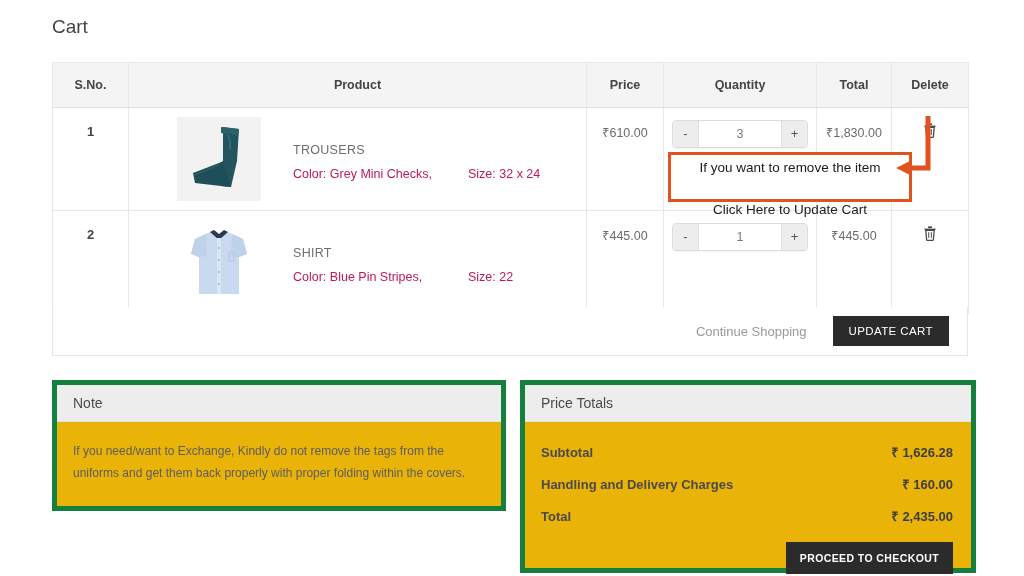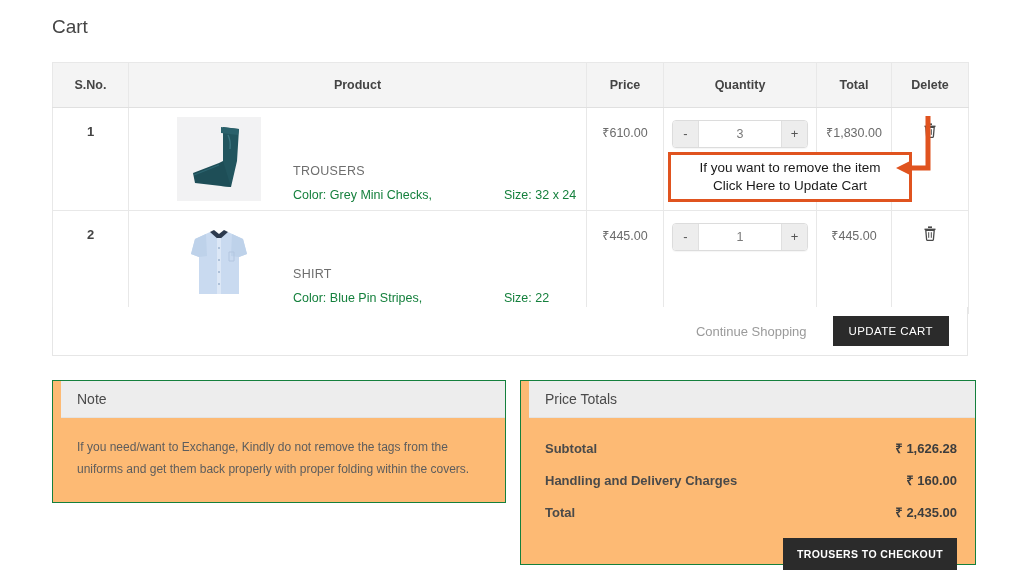--- a/index.html
+++ b/index.html
@@ -55,28 +55,28 @@
     text-align: center; font-size: 13px; color: #444;
     font-weight: bold; padding-top: 16px;
   }
   td.price-cell, td.total-cell {
     text-align: center; font-size: 12.5px; color: #6b6b6b;
     padding-top: 16px;
   }
   td.qty-cell { text-align: center; padding-top: 12px; }
   td.del-cell { text-align: center; padding-top: 14px; }
 
-  .prod-inner { display: flex; align-items: flex-end; padding: 8px 0 8px 0; }
+  .prod-inner { display: flex; align-items: center; padding: 8px 0 8px 0; }
   .thumb-wrap {
     width: 88px; height: 86px; margin-left: 46px; flex: none;
     display: flex; align-items: center; justify-content: center;
   }
   .prod-text { margin-left: 30px; padding-top: 6px; flex: 1; }
   .prod-name { font-size: 12.5px; color: #6e6e6e; letter-spacing: .3px; }
-  .prod-meta { margin-top: 10px; font-size: 12.5px; color: #15803d; display: flex; gap: 36px; }
+  .prod-meta { margin-top: 10px; font-size: 12.5px; color: #be185d; display: flex; }
   .prod-color { width: 175px; flex: none; }
 
   
   .thumb-svg { display: block; }
 
   
   .stepper {
     display: inline-flex; align-items: stretch;
     border: 1px solid #dcdcdc; border-radius: 4px;
     overflow: hidden; height: 26px; background: #fff;
@@ -117,26 +117,26 @@
   }
 
   
   .annot-box {
     position: absolute; left: 668px; top: 152px;
     width: 238px; height: 44px;
     border: 3px solid #e0531f; background: #fff;
     display: flex; flex-direction: column; align-items: center;
     justify-content: center; z-index: 9;
   }
-  .annot-line { font-size: 13.5px; color: #1a1a1a; line-height: 18px; }
+  .annot-line { font-size: 13.5px; color: #1a1a1a; line-height: 18px; margin-top: 24px; }
   .annot-arrow { position: absolute; left: 890px; top: 112px; z-index: 10; }
 
   
   .panel {
-    position: absolute; background: #fdba74; border: 1px solid #15803d; padding-left: 8px;
+    position: absolute; background: #eab308; border: 5px solid #15803d;
   }
   .panel-head {
     background: #ededed; height: 36px; display: flex; align-items: center;
     padding-left: 16px; border-bottom: 1px solid #e3e3e3;
     font-size: 14px; color: #4a4a4a;
   }
   #note-panel  { left: 52px;  top: 380px; width: 444px; height: 121px; }
   #totals-panel{ left: 520px; top: 380px; width: 446px; height: 183px; }
 
   .note-body { padding: 18px 20px 0 16px; }
@@ -314,18 +314,18 @@
       </div>
       <div class="total-row">
         <span>Handling and Delivery Charges</span>
         <span class="amt">₹ 160.00</span>
       </div>
       <div class="total-row">
         <span>Total</span>
         <span class="amt">₹ 2,435.00</span>
       </div>
       <div class="checkout-wrap">
-        <button class="btn-checkout">TROUSERS TO CHECKOUT</button>
+        <button class="btn-checkout">PROCEED TO CHECKOUT</button>
       </div>
     </div>
   </div>
 
 </div>
 
 </body></html>

